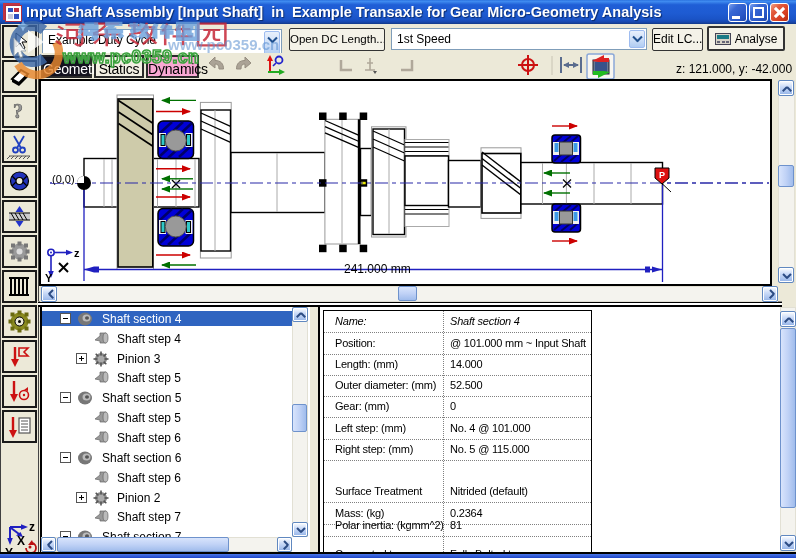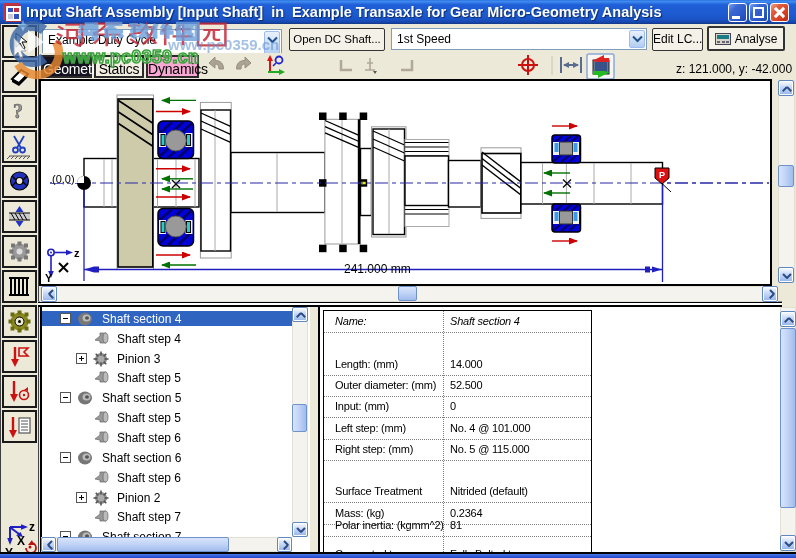--- a/index.html
+++ b/index.html
@@ -116,21 +116,21 @@
     <div style="position:absolute;left:2px;top:7px;width:13px;height:3px;background:#fff;transform:rotate(-45deg);"></div>
   </div>
 
   <div id="row2" class="abs"></div>
   <div class="combo" style="left:42px; top:29px; width:240px; height:29px;">
       <span class="ctext">Example Duty Cycle</span>
       <span class="carrow">
         <span class="chev"></span>
       </span>
     </div>
-  <div class="xpbtn" style="left:289px; top:28px; width:96px; height:23px; padding-top:4px; font-size:11.5px;">Open DC Shaft...</div>
+  <div class="xpbtn" style="left:289px; top:28px; width:96px; height:23px; padding-top:4px; font-size:11.5px;">Open DC Length...</div>
   <div class="combo" style="left:391px; top:28px; width:256px; height:22px;">
       <span class="ctext">1st Speed</span>
       <span class="carrow">
         <span class="chev"></span>
       </span>
     </div>
   <div class="xpbtn" style="left:652px; top:28px; width:51px; height:23px; padding-top:3px;">Edit LC...</div>
   <div class="xpbtn" style="left:707px; top:26px; width:78px; height:25px; padding-top:4px; border-width:2px;"><span style="display:inline-block;position:relative;width:16px;height:12px;background:#d8d4c8;border:1px solid #445;vertical-align:-2px;margin-right:4px;"><span style="position:absolute;left:1px;top:1px;width:12px;height:4px;background:#1a7a86;"></span><span style="position:absolute;left:1px;top:7px;width:3px;height:2px;background:#667;"></span><span style="position:absolute;left:6px;top:7px;width:3px;height:2px;background:#667;"></span><span style="position:absolute;left:10px;top:7px;width:3px;height:2px;background:#667;"></span></span>Analyse</div>
 
   <div id="row3" class="abs"></div>
@@ -715,30 +715,34 @@
         </div>
     </div>
   </div>
   <div id="tablepane" class="abs">
     <div id="proptable">
       <div id="coldiv"></div>
       <div class="prow" style="top:0px;font-style:italic;">
           <span class="c1">Name:</span>
           <span class="c2">Shaft section 4</span>
         </div>
+      <div class="prow" style="top:22px;">
+          <span class="c1">Position:</span>
+          <span class="c2">@ 101.000 mm ~ Input Shaft</span>
+        </div>
       <div class="prow" style="top:43px;">
           <span class="c1">Length: (mm)</span>
           <span class="c2">14.000</span>
         </div>
       <div class="prow" style="top:64px;">
           <span class="c1">Outer diameter: (mm)</span>
           <span class="c2">52.500</span>
         </div>
       <div class="prow" style="top:85px;">
-          <span class="c1">Input: (mm)</span>
+          <span class="c1">Gear: (mm)</span>
           <span class="c2">0</span>
         </div>
       <div class="prow" style="top:107px;">
           <span class="c1">Left step: (mm)</span>
           <span class="c2">No. 4 @ 101.000</span>
         </div>
       <div class="prow" style="top:128px;">
           <span class="c1">Right step: (mm)</span>
           <span class="c2">No. 5 @ 115.000</span>
         </div>

